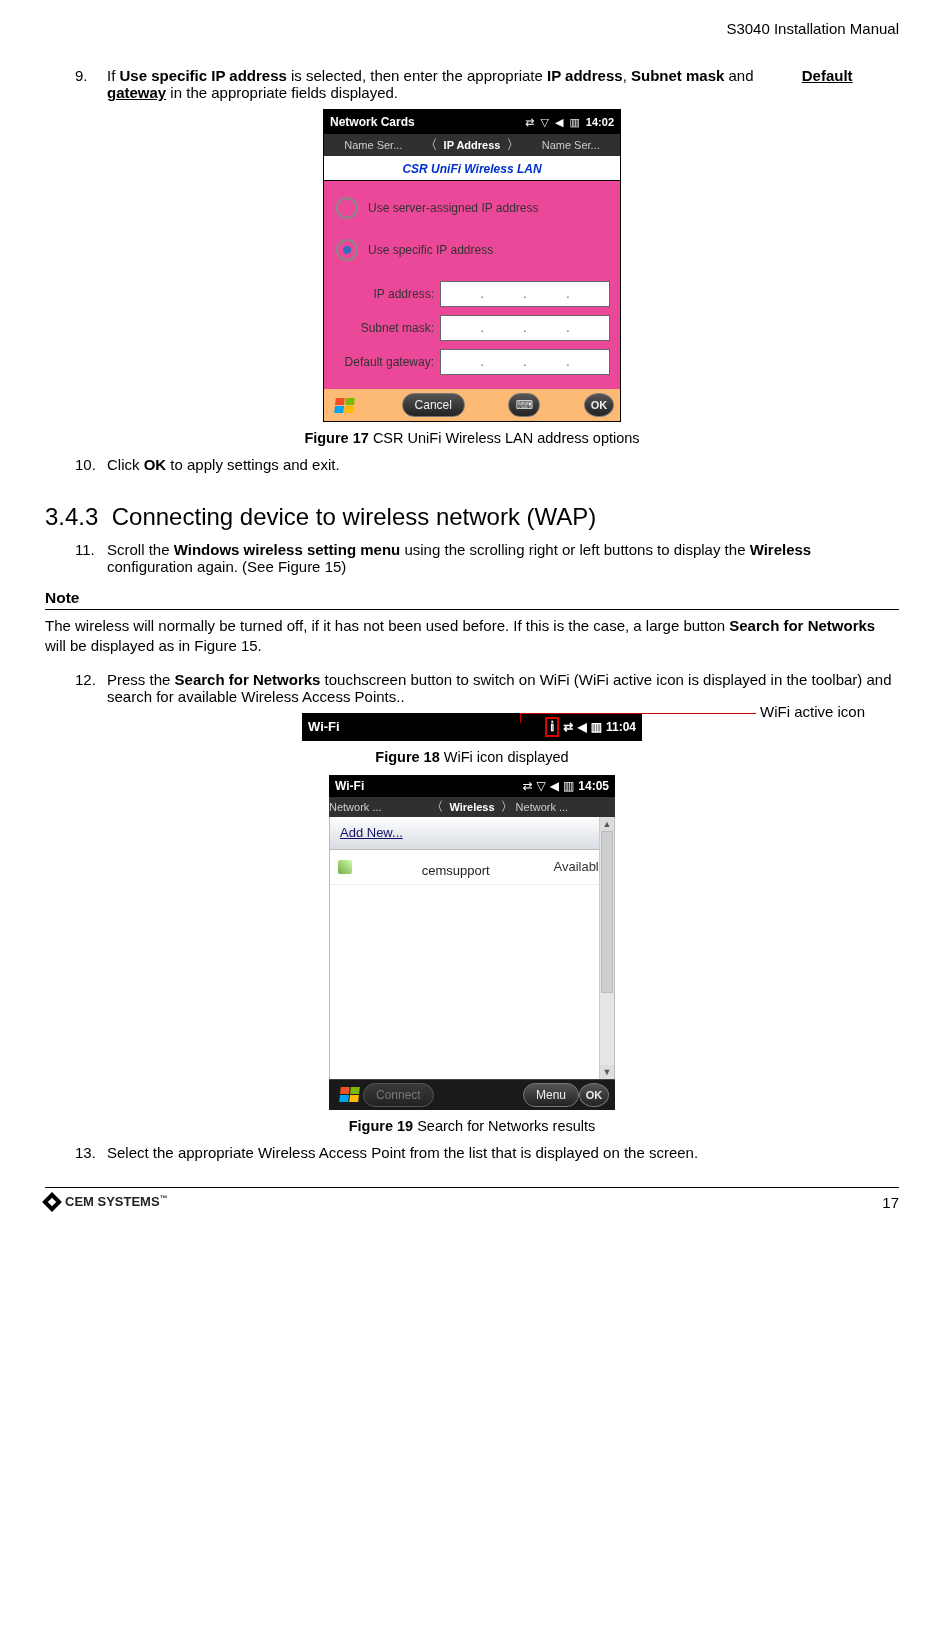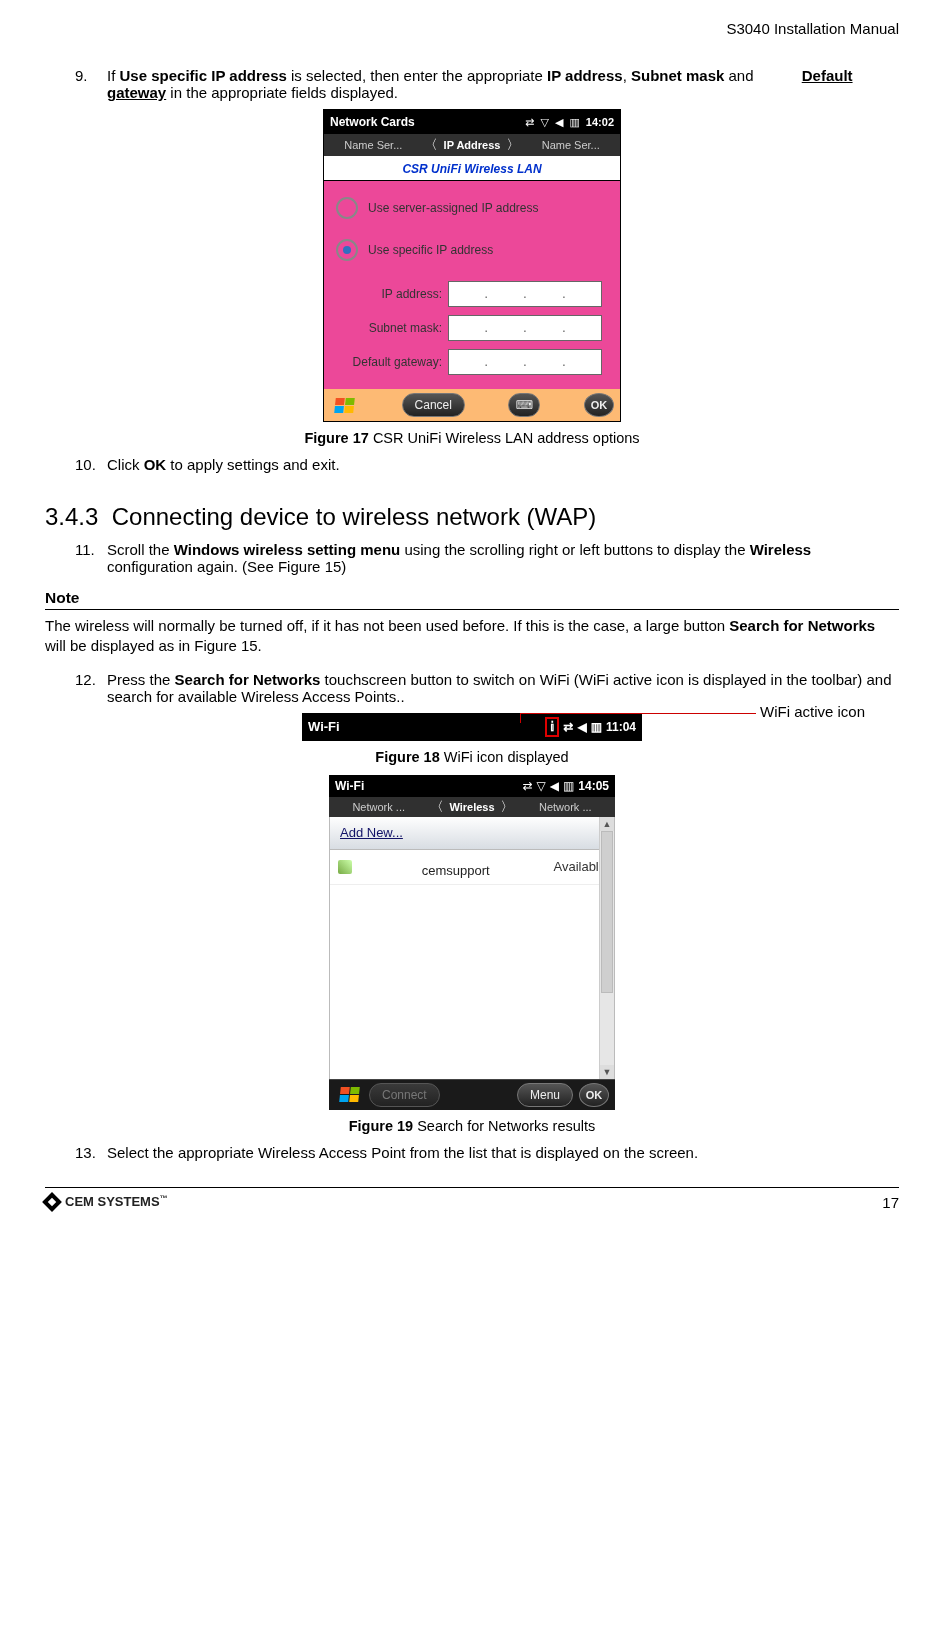--- a/index.html
+++ b/index.html
@@ -76,21 +76,21 @@
   .tabrow .side { flex: 1; text-align: center; }
   .tabrow .mid { color: #fff; font-weight: bold; text-align: center; padding: 0 4px; }
   .arr { color: #fff; font-size: 13px; padding: 0 2px; }
   .subtitle { color: #0030cc; font-style: italic; font-weight: bold; font-size: 12px; padding: 6px 6px 4px; border-bottom: 1px solid #000; background: #fff; }
   .s1body { background: #ec4899; padding: 10px 6px 6px; }
   .radio-row { display: flex; align-items: center; gap: 10px; margin: 6px 4px 20px 6px; font-size: 12px; color: #333; }
   .radio {
     width: 18px; height: 18px; border: 2px solid #888; border-radius: 50%; display: inline-flex; align-items: center; justify-content: center;
   }
   .radio .dot { width: 8px; height: 8px; background: #3070c0; border-radius: 50%; }
-  .fieldrow { display: flex; align-items: center; margin: 8px 12px; font-size: 12px; }
+  .fieldrow { display: flex; align-items: center; margin: 8px 4px; font-size: 12px; }
   .fieldrow .lbl { width: 100px; text-align: right; margin-right: 6px; color: #333; }
   .fieldrow .inp { flex: 1; height: 24px; border: 1px solid #666; background: #fff; display: flex; align-items: center; justify-content: space-evenly; color: #555; font-size: 12px; }
   .bottombar {
     display: flex; align-items: center; justify-content: space-between;
     background: #fdba74; height: 32px; padding: 0 6px;
   }
   .winbtn {
     width: 28px; height: 22px; display: flex; align-items: center; justify-content: center;
   }
   .winflag {
@@ -127,21 +127,21 @@
     width: 286px; margin: 4px auto 0;
     font-family: Tahoma, Verdana, sans-serif;
   }
   .s3top {
     display: flex; align-items: center; background: #000; color: #fff; height: 22px; padding: 0 6px; font-size: 12px;
   }
   .s3top .title { font-weight: bold; margin-right: auto; }
   .s3tabs {
     display: flex; align-items: center; background: #303030; color: #ccc; height: 20px; font-size: 11px;
   }
-  .s3tabs .side { flex: 1; text-align: center; }
+  .s3tabs .side { flex: 1; text-align: left; }
   .s3tabs .mid { color: #fff; font-weight: bold; padding: 0 4px; }
   .s3list {
     background: #fff; border-left: 1px solid #bbb; border-right: 1px solid #bbb; height: 262px;
     position: relative;
   }
   .addnew {
     background: linear-gradient(#fefefe,#d8dde3);
     border-bottom: 1px solid #bbb; height: 32px; display: flex; align-items: center; padding: 0 10px;
     color: #116; font-size: 13px; text-decoration: underline;
   }
@@ -149,21 +149,21 @@
     display: flex; align-items: center; height: 34px; padding: 0 8px; font-size: 13px; color: #222;
     border-bottom: 1px solid #eee;
   }
   .netrow .sig { width: 14px; height: 14px; margin-right: 6px; background: linear-gradient(45deg,#7a4,#cfa); border-radius: 2px;}
   .netrow .name { flex: 1; margin-top: 8px; }
   .netrow .stat { color: #333; }
   .vscroll { position: absolute; right: 0; top: 0; bottom: 0; width: 14px; background: #e6e6e6; border-left: 1px solid #ccc; }
   .vscroll .arrup, .vscroll .arrdn { height: 14px; background: #ddd; text-align:center; font-size:9px; color:#555; line-height:14px;}
   .vscroll .thumb { position: absolute; top: 14px; left: 1px; right: 1px; height: 160px; background: #cfcfcf; border: 1px solid #bbb; }
   .s3bottom {
-    display: flex; align-items: center; background: #1a1a1a; height: 30px; padding: 0 6px; gap: 6px;
+    display: flex; align-items: center; background: #1a1a1a; height: 30px; padding: 0 6px; 
     border-top: 1px solid #444;
   }
   .s3bottom .spacer { flex: 1; }
   .connectbtn-disabled {
     background: linear-gradient(#3a3a3a,#222); color: #777; border: 1px solid #555; border-radius: 14px; height: 22px; padding: 0 12px; font-size: 12px; display: inline-flex; align-items: center;
   }
 
   
   .footer {
     display: flex; align-items: center; justify-content: space-between;

